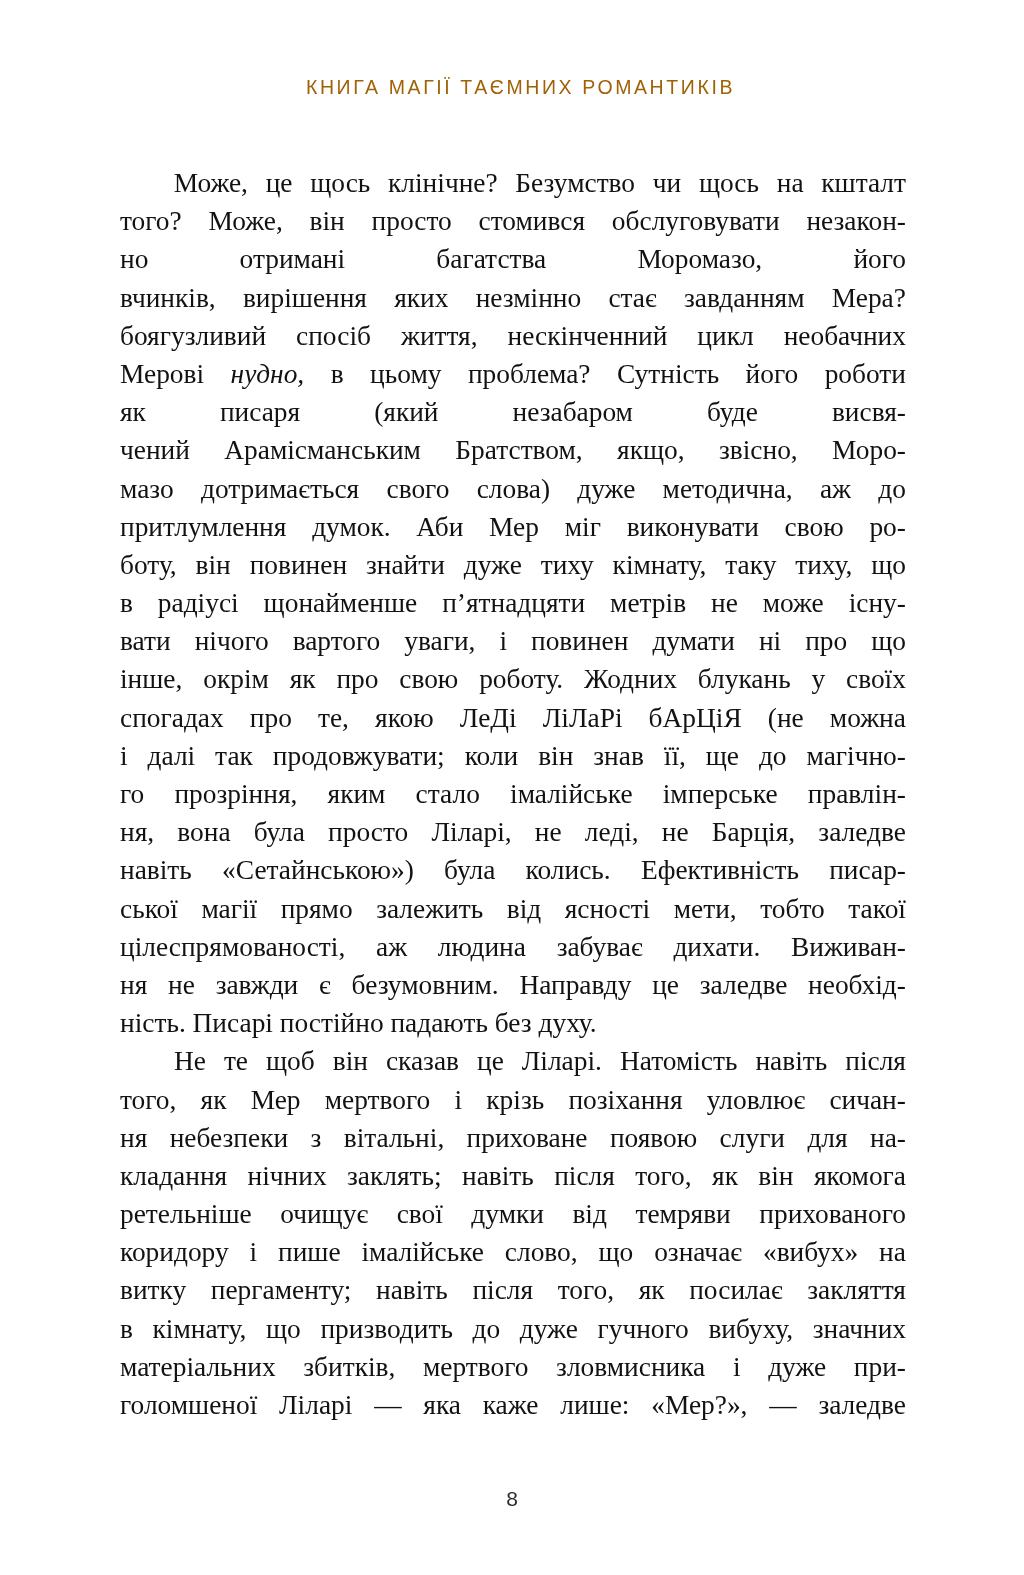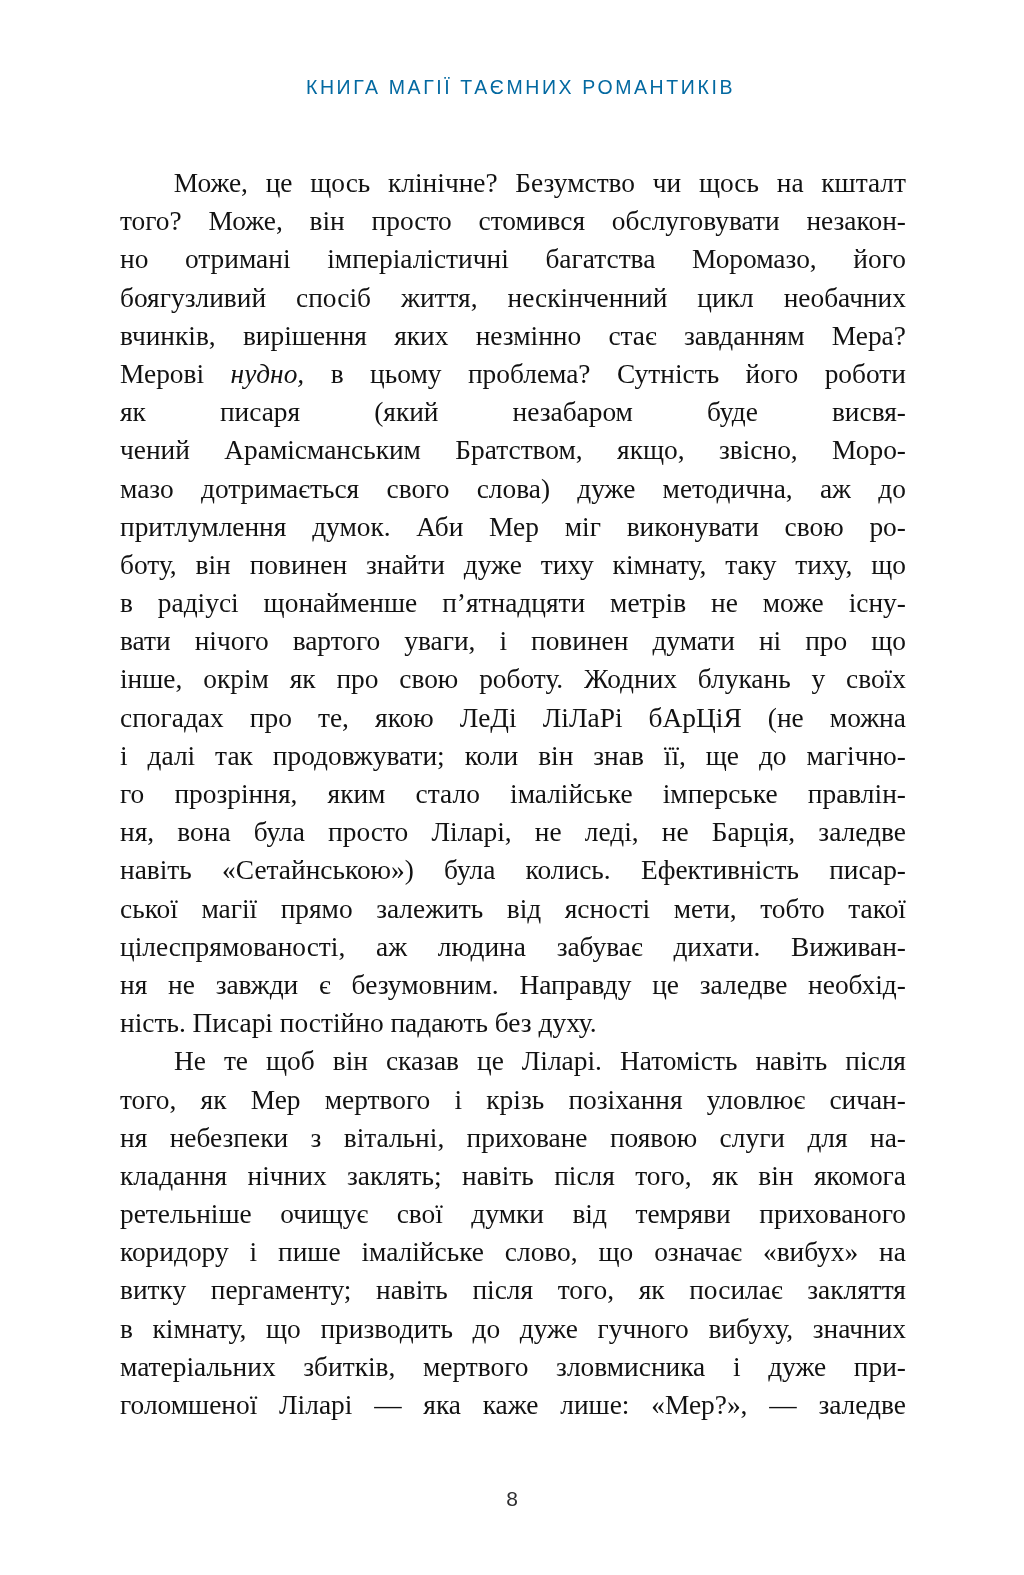--- a/index.html
+++ b/index.html
@@ -26,21 +26,21 @@
   .running-header {
     position: absolute;
     top: 76px;
     left: 0;
     right: 0;
     text-align: center;
     font-family: "Liberation Sans", "DejaVu Sans", sans-serif;
     font-size: 19.5px;
     font-weight: 300;
     letter-spacing: 2.6px;
-    color: #0369a1;
+    color: #a16207;
     white-space: nowrap;
     padding-left: 17px;
   }
 
   
   .textblock {
     position: absolute;
     left: 120px;
     top: 164px;
     width: 786px;
@@ -119,41 +119,40 @@
         <span class="w">Може,</span>
         <span class="w">він</span>
         <span class="w">просто</span>
         <span class="w">стомився</span>
         <span class="w">обслуговувати</span>
         <span class="w">незакон-</span>
       </div>
       <div class="line just">
         <span class="w">но</span>
         <span class="w">отримані</span>
-        <span class="w">імперіалістичні</span>
         <span class="w">багатства</span>
         <span class="w">Моромазо,</span>
         <span class="w">його</span>
-      </div>
-      <div class="line just">
-        <span class="w">боягузливий</span>
-        <span class="w">спосіб</span>
-        <span class="w">життя,</span>
-        <span class="w">нескінченний</span>
-        <span class="w">цикл</span>
-        <span class="w">необачних</span>
       </div>
       <div class="line just">
         <span class="w">вчинків,</span>
         <span class="w">вирішення</span>
         <span class="w">яких</span>
         <span class="w">незмінно</span>
         <span class="w">стає</span>
         <span class="w">завданням</span>
         <span class="w">Мера?</span>
+      </div>
+      <div class="line just">
+        <span class="w">боягузливий</span>
+        <span class="w">спосіб</span>
+        <span class="w">життя,</span>
+        <span class="w">нескінченний</span>
+        <span class="w">цикл</span>
+        <span class="w">необачних</span>
       </div>
       <div class="line just">
         <span class="w">Мерові</span>
         <span class="w"><em class="it">нудно,</em></span>
         <span class="w">в</span>
         <span class="w">цьому</span>
         <span class="w">проблема?</span>
         <span class="w">Сутність</span>
         <span class="w">його</span>
         <span class="w">роботи</span>

